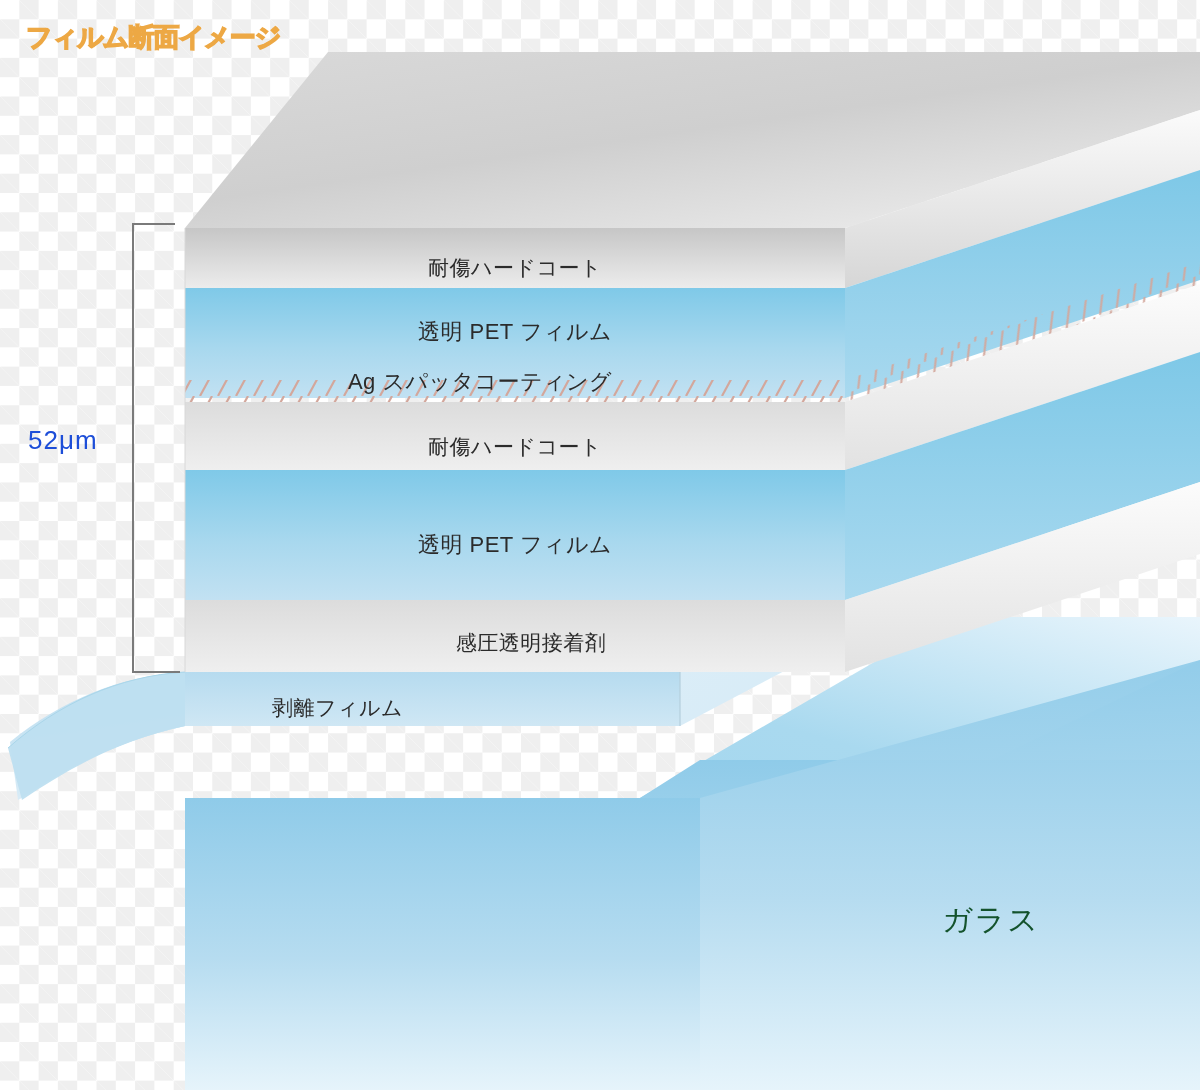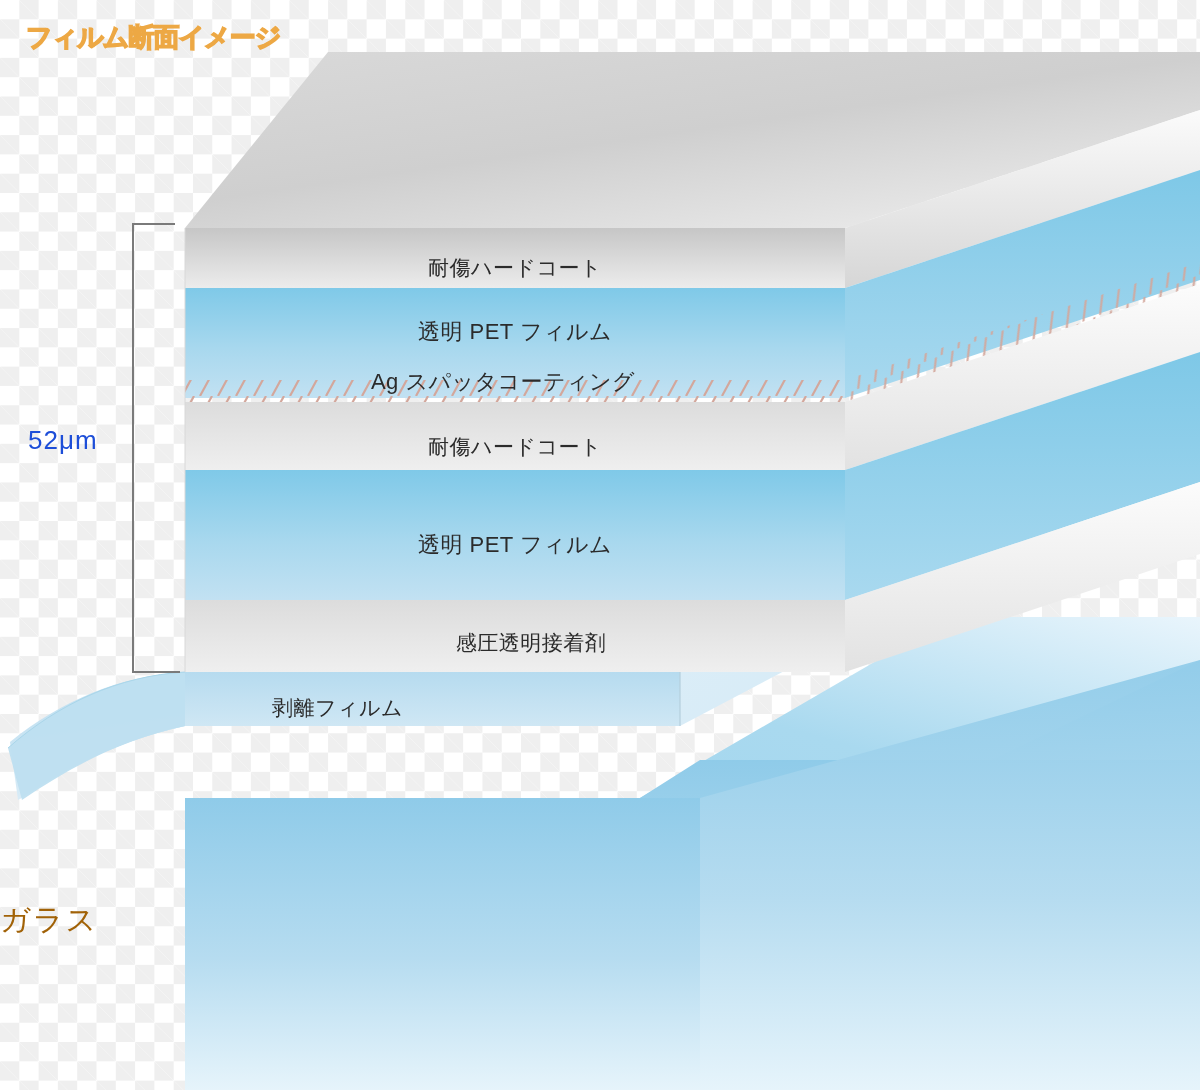--- a/index.html
+++ b/index.html
@@ -75,24 +75,24 @@
     color: #1d4ed8;
     letter-spacing: 1px;
     font-family: "Liberation Sans", "DejaVu Sans", sans-serif;
   }
 
   #glass-label {
     position: absolute;
     left: 0;
     top: 900px;
     width: 1040px;
-    text-align: left;
+    text-align: right;
     z-index: 30;
     font-size: 30px;
-    color: #a16207;
+    color: #14532d;
     letter-spacing: 2px;
     font-family: "Liberation Sans", "DejaVu Sans", sans-serif;
   }
 </style>
 </head>
 <body>
 
 <div id="checker"></div>
 
 <div id="title">フィルム断面イメージ</div>
@@ -246,21 +246,21 @@
 
   <g>
     <path d="M 175,224 L 133,224 L 133,672 L 180,672" fill="none" stroke="#7a7a7a" stroke-width="2"></path>
   </g>
 </svg>
 
 <div class="lbl lbl-center" style="left:185px; top:254px; width:660px;">耐傷ハードコート</div>
 
 <div class="lbl lbl-center" style="left:185px; top:317px; width:660px; font-size:22px;">透明 PET フィルム</div>
 
-<div class="lbl lbl-center" style="left:195px; top:367px; width:616px; font-size:22px;">Ag スパッタコーティング</div>
+<div class="lbl lbl-center" style="left:172px; top:367px; width:616px; font-size:22px;">Ag スパッタコーティング</div>
 
 <div class="lbl lbl-center" style="left:185px; top:433px; width:660px;">耐傷ハードコート</div>
 
 <div class="lbl lbl-center" style="left:185px; top:530px; width:660px; font-size:22px;">透明 PET フィルム</div>
 
 <div class="lbl lbl-center" style="left:185px; top:629px; width:660px;padding-left:32px;">感圧透明接着剤</div>
 
 <div class="lbl" style="left:272px; top:694px;">剥離フィルム</div>
 
 <div id="dim-label">52μm</div>

